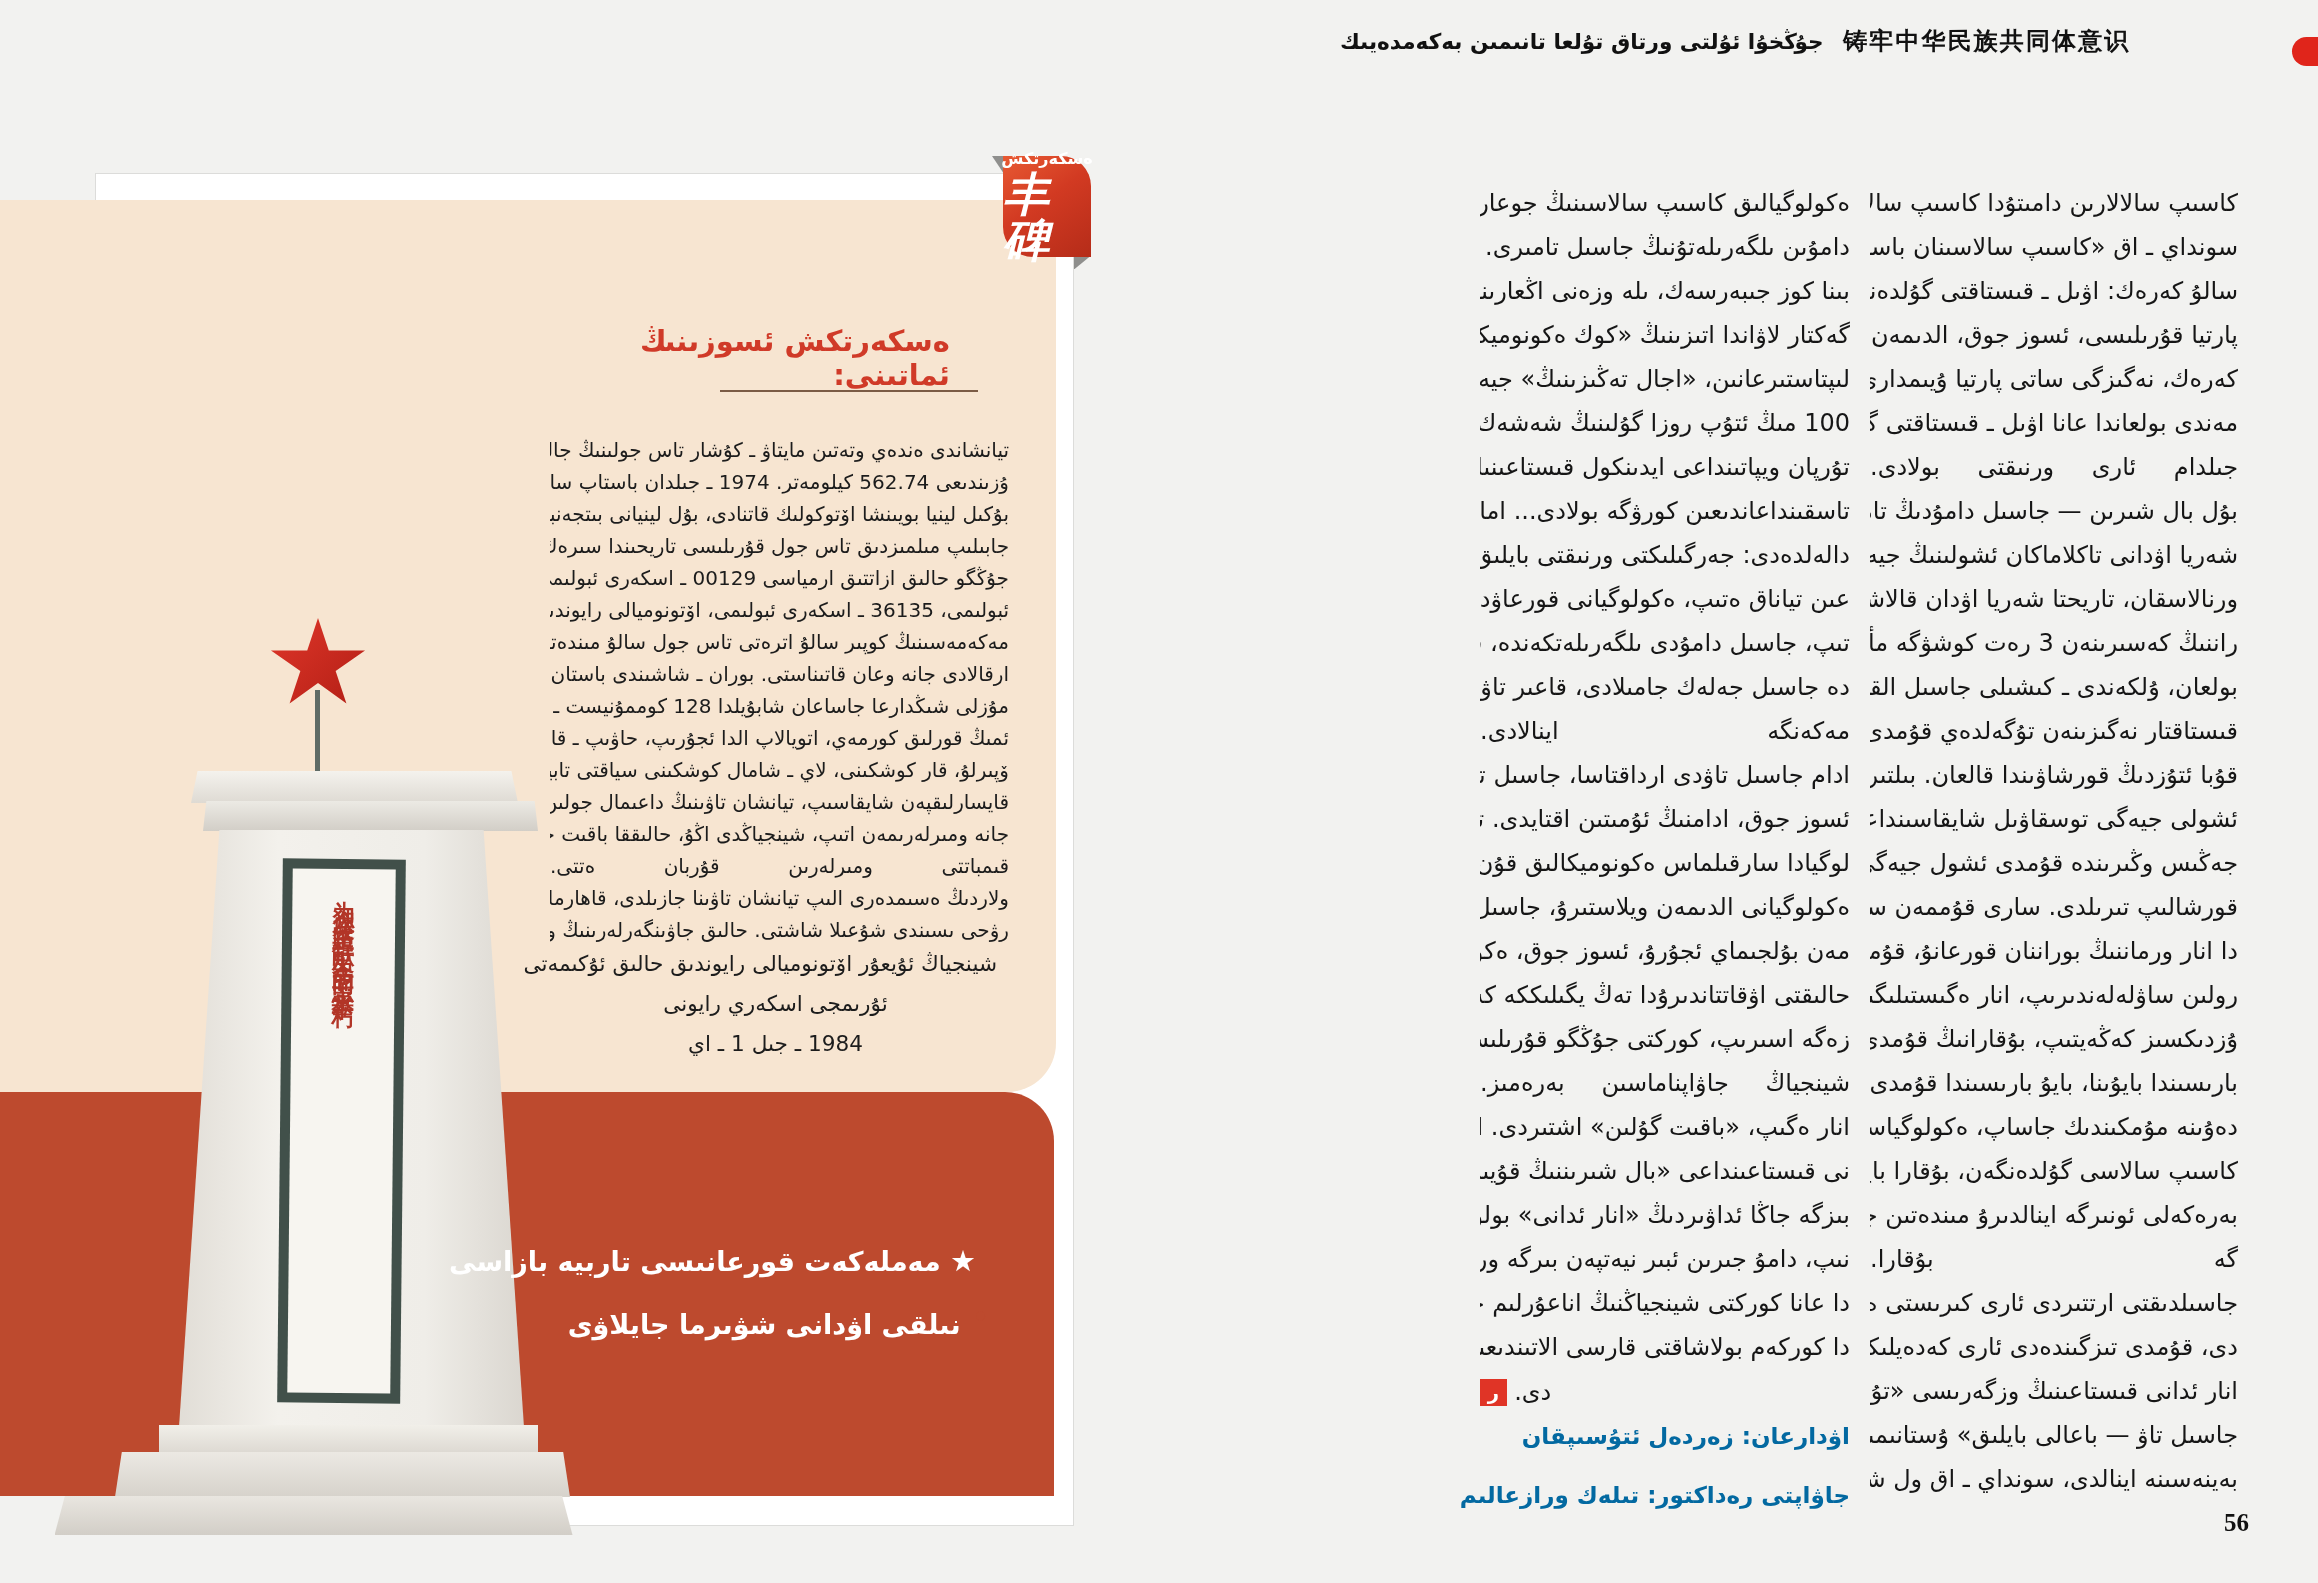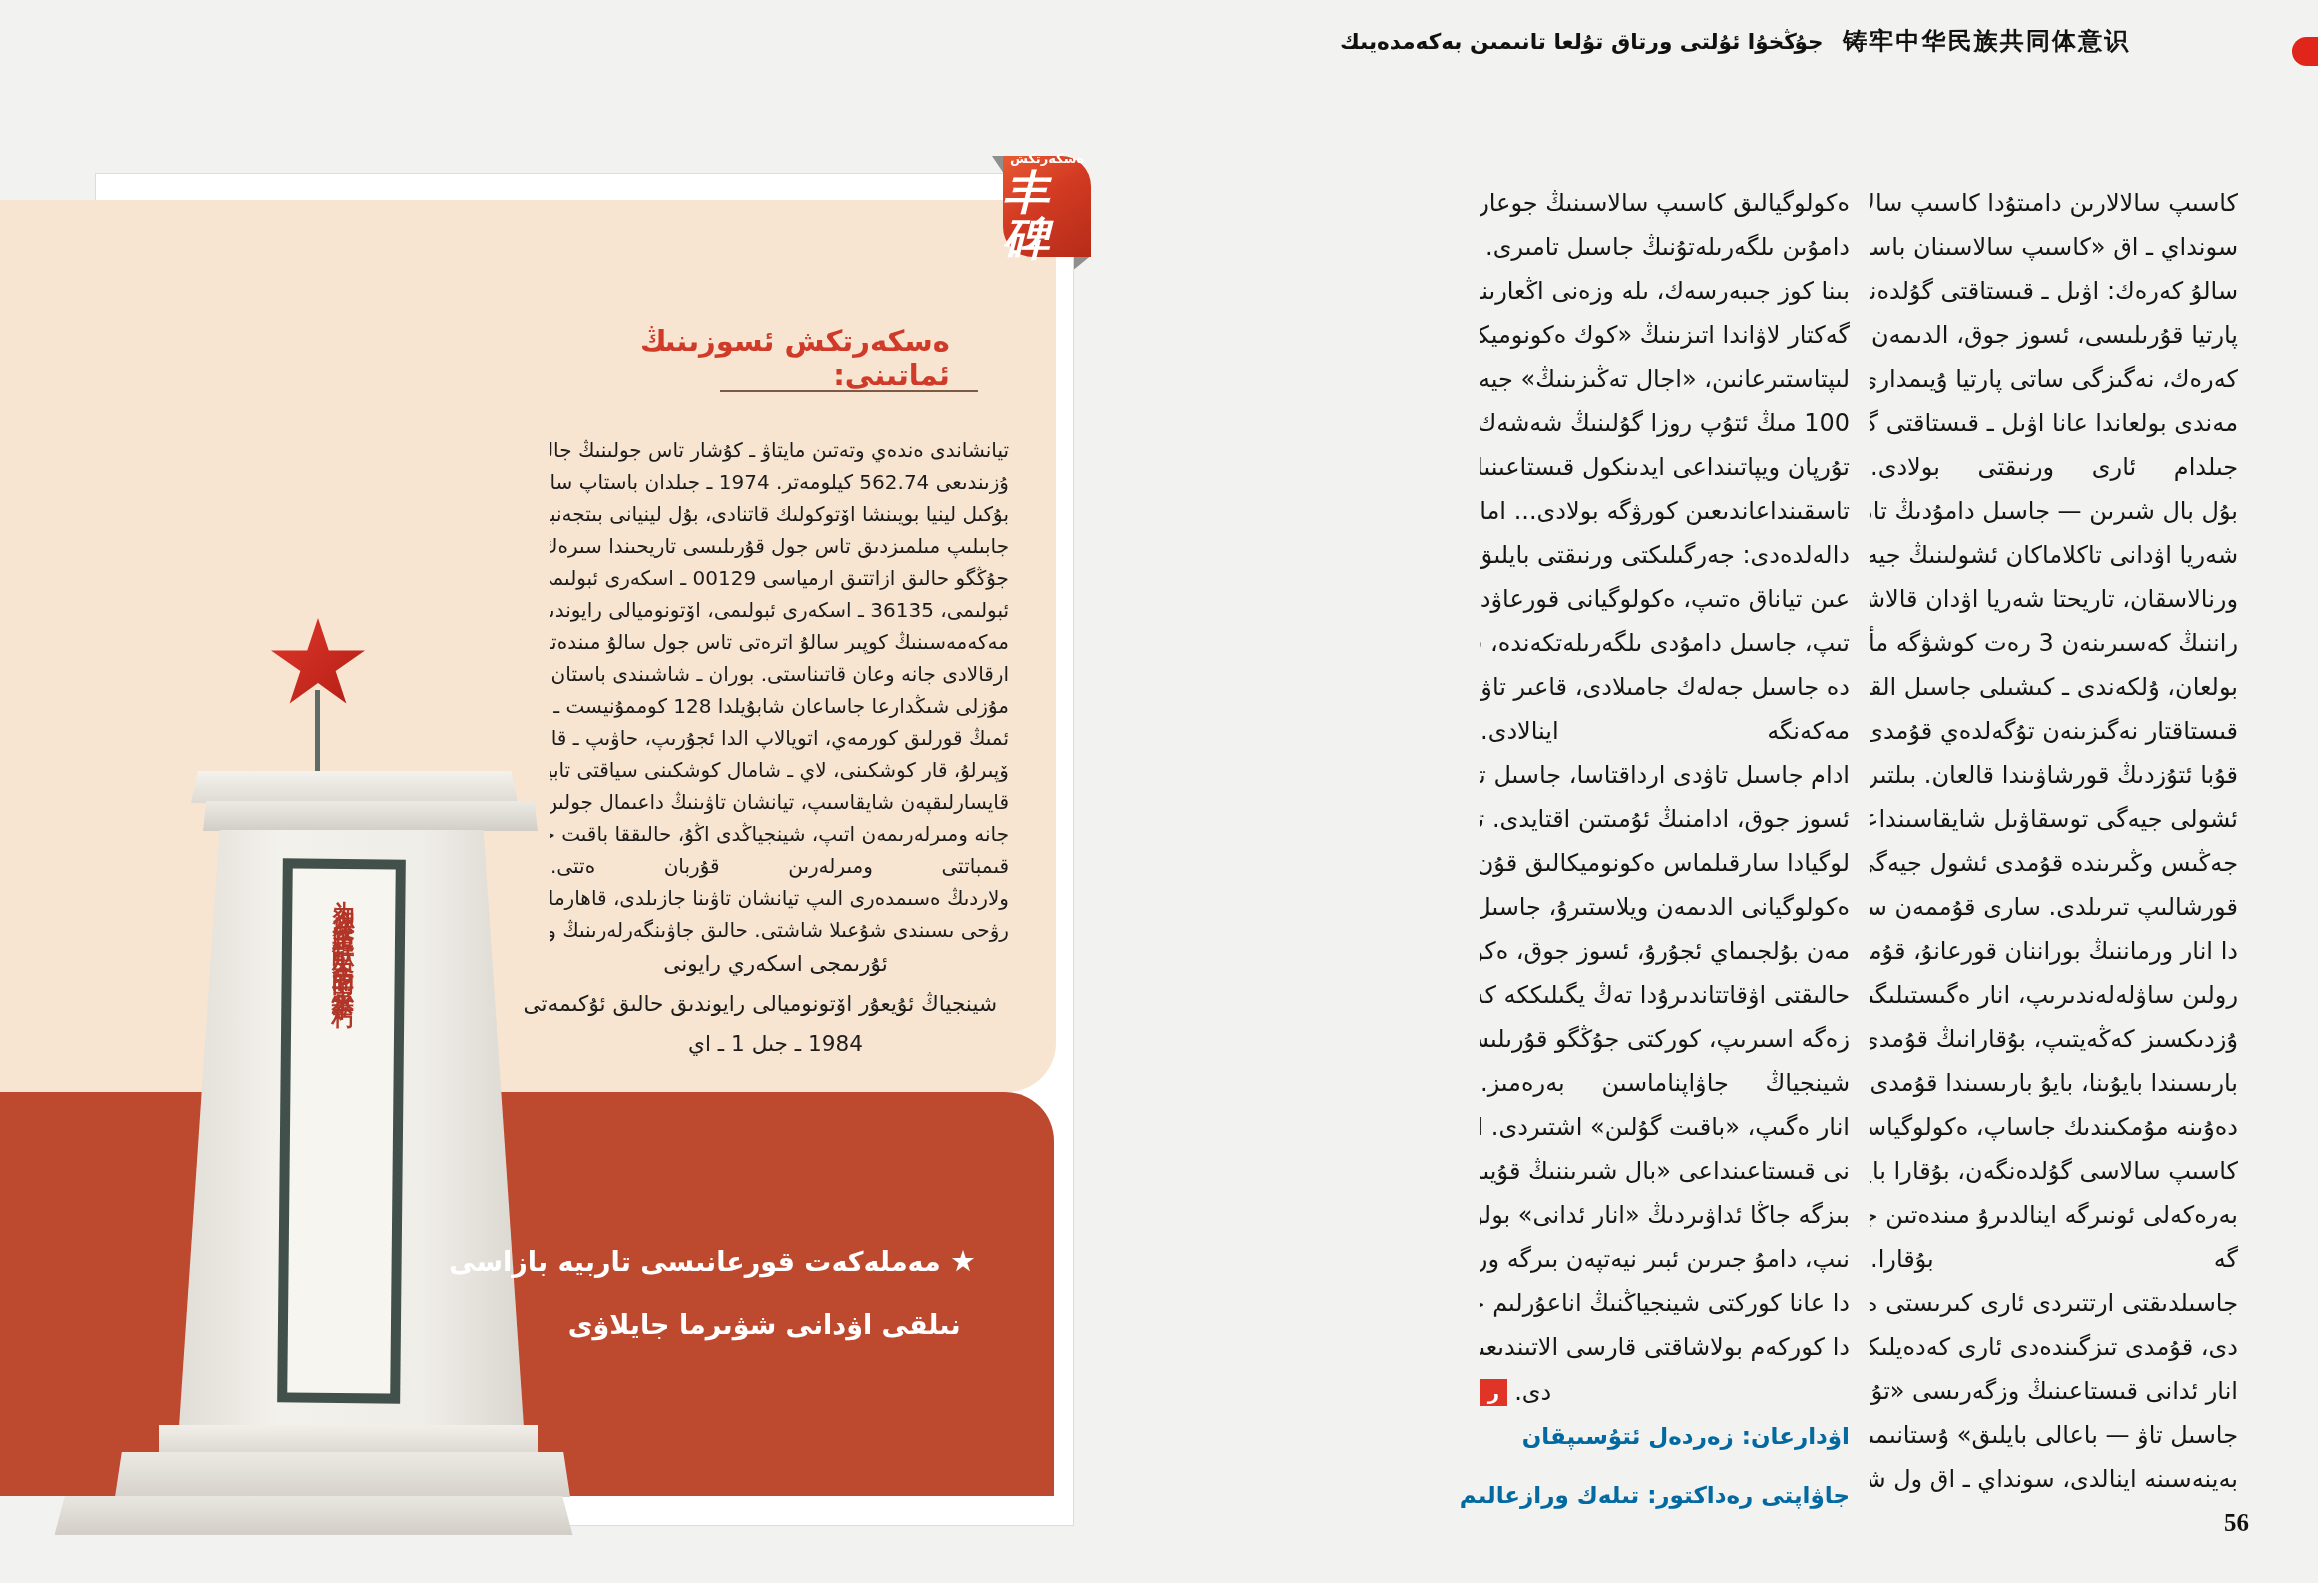--- a/index.html
+++ b/index.html
@@ -10,21 +10,21 @@
         border:1px solid #dcdcda;box-sizing:border-box;}
   .beige{position:absolute;left:0;top:200px;width:1056px;height:892px;background:#f7e5d1;
          border-bottom-right-radius:49px;}
   .redblock{position:absolute;left:0;top:1092px;width:1054px;height:404px;background:#bd4a2e;
             border-top-right-radius:49px;}
   
   .tab{position:absolute;left:1003px;top:156px;width:88px;height:101px;
        background:linear-gradient(145deg,#e85a33 0%,#d23a22 45%,#b52c19 100%);
        border-top-right-radius:30px;border-bottom-left-radius:30px;
        display:flex;flex-direction:column;align-items:center;justify-content:center;gap:3.1px;}
-  .tab .kz{color:#fff;font-size:13px;font-weight:bold;direction:rtl;}
+  .tab .kz{color:#fff;font-size:16px;font-weight:bold;direction:rtl;}
   .tab .cn{color:#fff;font-size:46px;font-weight:bold;font-family:"Liberation Serif",serif;line-height:1;font-style:italic;}
   .fold{position:absolute;background:#8f8f8d;}
   .fold.tl{left:992px;top:156px;width:12.4px;height:18.5px;clip-path:polygon(0 0,100% 0,100% 100%);}
   .fold.br{left:1074px;top:256px;width:16.5px;height:13.4px;clip-path:polygon(0 0,100% 0,0 100%);}
   
   .feature-title{position:absolute;left:554px;top:324px;width:432px;font-size:29px;font-weight:bold;
                  color:#d03a28;direction:rtl;text-align:right;padding-right:36px;box-sizing:border-box;}
   .feature-rule{position:absolute;left:720px;top:390px;width:258px;height:1.5px;background:#7b5b45;}
   .feature-body{position:absolute;left:550px;top:434px;width:459px;direction:rtl;}
   .feature-body .tl{font-size:20px;line-height:32px;color:#1c1c1c;text-align:justify;text-align-last:justify;white-space:nowrap;overflow:hidden;}
@@ -114,22 +114,22 @@
       <div class="tl">مۇزلى شىڭدارعا جاساعان شابۇيلدا 128 كوممۇنيست ـ جاۋىنگەر ئولىمدى</div>
       <div class="tl">ئمىڭ قورلىق كورمەي، اتويالاپ الدا ئجۇرىپ، حاۋىپ ـ قاتەردەن تايسالمادى،</div>
       <div class="tl">ۆپىرلۇ، قار كوشكىنى، لاي ـ شامال كوشكىنى سياقتى تابيعى اپاتتاردان</div>
       <div class="tl">قايسارلىقپەن شايقاسىپ، تيانشان تاۋىنىڭ داعىمال جولىن سىرتىق قالدىرماعان</div>
       <div class="tl">جانە ومىرلەرىمەن اتىپ، شينجياڭدى اڭۇ، حالىققا باقىت جاراتۇ جولىندا</div>
       <div class="tl">قىمباتتى ومىرلەرىن قۇربان ەتتى.</div>
       <div class="tl">ولاردىڭ ەسىمدەرى الىپ تيانشان تاۋىنا جازىلدى، قاھارماندىق اسقاق</div>
       <div class="tl">رۋحى ىسىندى شۇعىلا شاشتى. حالىق جاۋىنگەرلەرىنىڭ وشپەس ھەيكەلى مەن شۇعىلالى وبرازى شينجياڭنىڭ ئار ۇلت حالقىنىڭ جۇرەگىندە ماڭگى ساقتالادى.</div>
     </div>
   <div class="credit">
+      <div class="cl">شينجياڭ ئۇيعۇر اۆتونوميالى رايوندىق حالىق ئۇكىمەتى</div>
       <div class="cl">ئۇرىمجى اسكەري رايونى</div>
-      <div class="cl">شينجياڭ ئۇيعۇر اۆتونوميالى رايوندىق حالىق ئۇكىمەتى</div>
       <div class="cl">1984 ـ جىل 1 ـ اي</div>
     </div>
 
   <div class="monument">
     <div class="m-star"></div>
     <div class="m-pole"></div>
     <div class="m-cap1"></div>
     <div class="m-cap2"></div>
     <div class="m-shaft"></div>
     <div class="m-frame">

